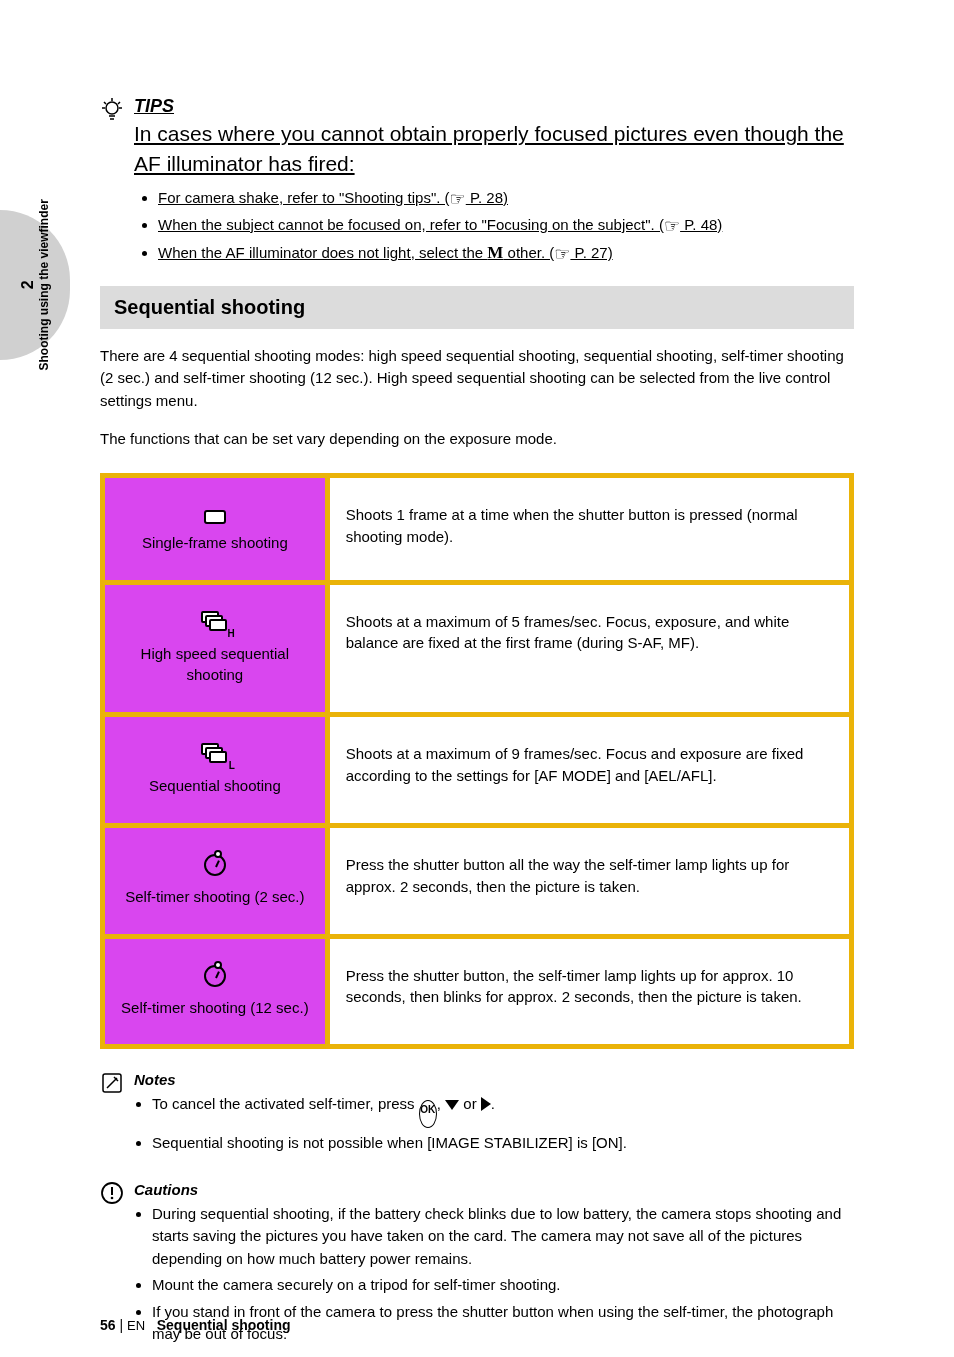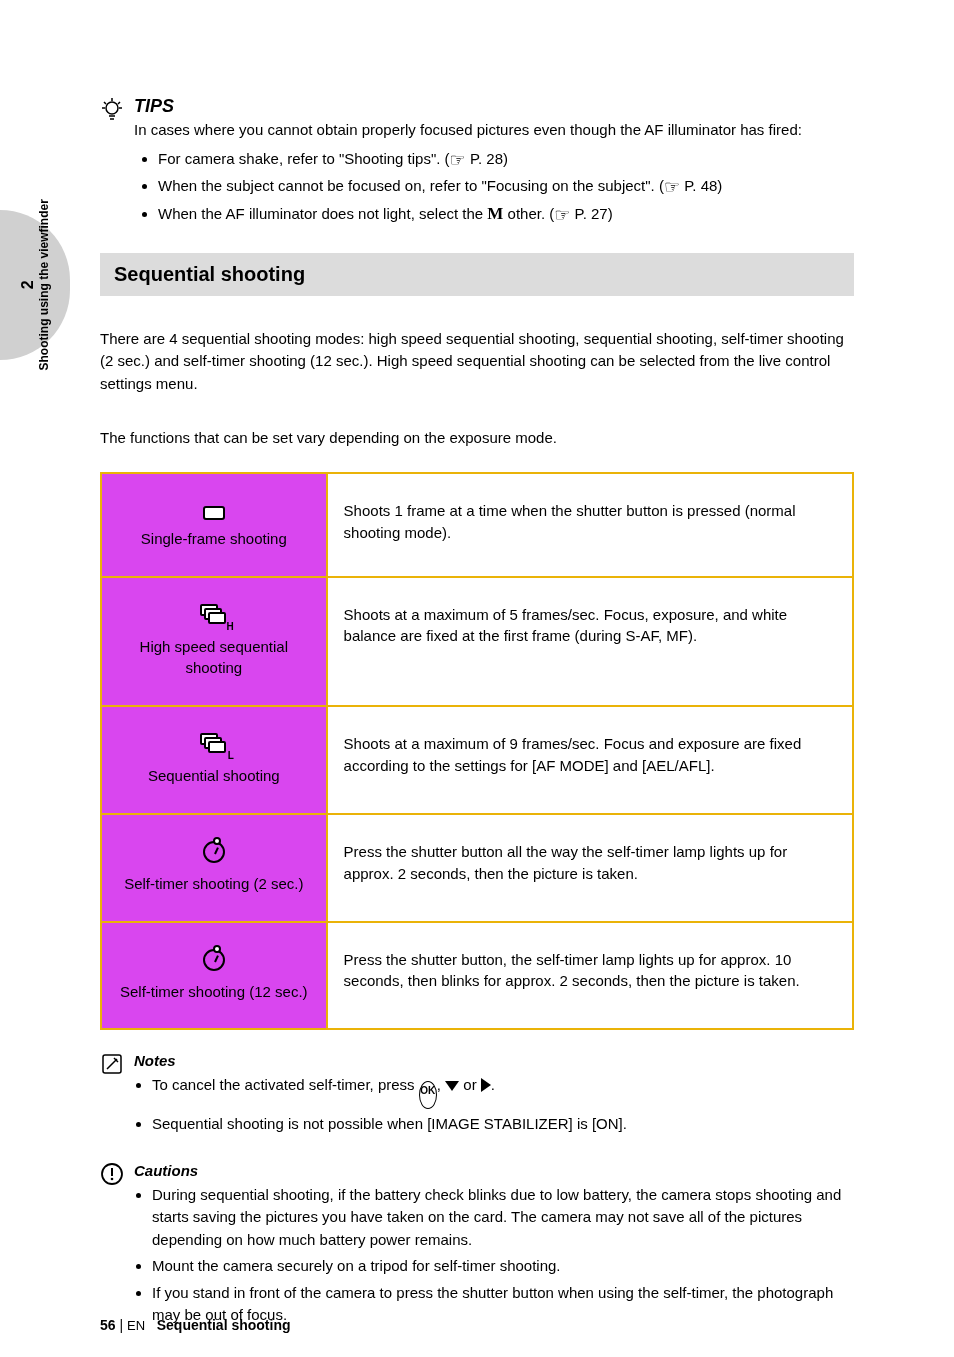--- a/index.html
+++ b/index.html
@@ -25,61 +25,61 @@
     transform: rotate(-90deg);
     white-space: nowrap;
     font-size: 12px;
     font-weight: bold;
     color: #000;
     text-align: center;
     line-height: 1.2;
   }
   .side-tab-num { font-size: 16px; display: block; }
 
-  .tips-block { margin-bottom: 24px; }
+  .tips-block { margin-bottom: 18px; text-decoration: underline; }
   .tips-row { display: flex; align-items: flex-start; gap: 10px; }
   .bulb-icon { font-size: 22px; line-height: 1; }
   .tips-title { font-style: italic; font-weight: bold; font-size: 18px; }
-  .tips-body { font-size: 15px; line-height: 1.45; margin-top: 2px; }
+  .tips-body { font-size: 21px; line-height: 1.45; margin-top: 2px; }
   .tips-list { margin-left: 40px; margin-top: 6px; }
   .tips-list li { font-size: 15px; line-height: 1.5; list-style: disc; margin-left: 18px; }
 
   .inline-icon { display: inline-block; vertical-align: -2px; }
   .hand-icon { font-size: 18px; }
   .bold { font-weight: bold; }
 
   .section-bar {
     background: #dcdcdc;
     padding: 10px 14px;
     font-size: 20px;
     font-weight: bold;
     margin-top: 18px;
   }
 
-  .para { font-size: 15px; line-height: 1.5; margin-top: 32px; }
+  .para { font-size: 15px; line-height: 1.5; margin-top: 16px; }
 
   .single-shot-box {
     display: inline-block;
     width: 22px; height: 14px;
     border: 2px solid #000;
     border-radius: 3px;
     vertical-align: -2px;
     background: #fff;
   }
   .single-shot-box.small {
     width: 18px; height: 12px; border-radius: 3px;
   }
 
   table.modes {
     width: 100%;
     border-collapse: collapse;
     margin-top: 22px;
   }
   table.modes td {
-    border: 2px solid #eab308;
+    border: 5px solid #eab308;
     padding: 26px 16px;
     vertical-align: top;
     font-size: 15px;
     line-height: 1.45;
   }
   table.modes td.left {
     background: #d946ef;
     width: 30%;
     text-align: center;
   }

